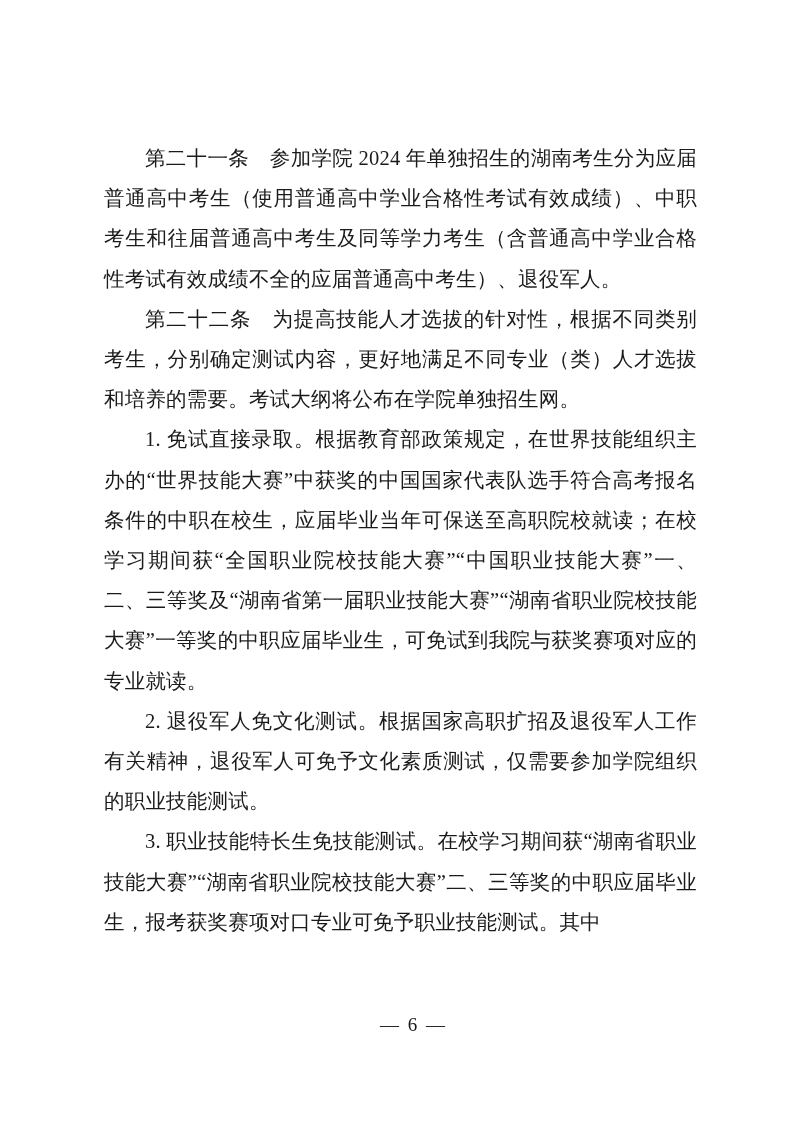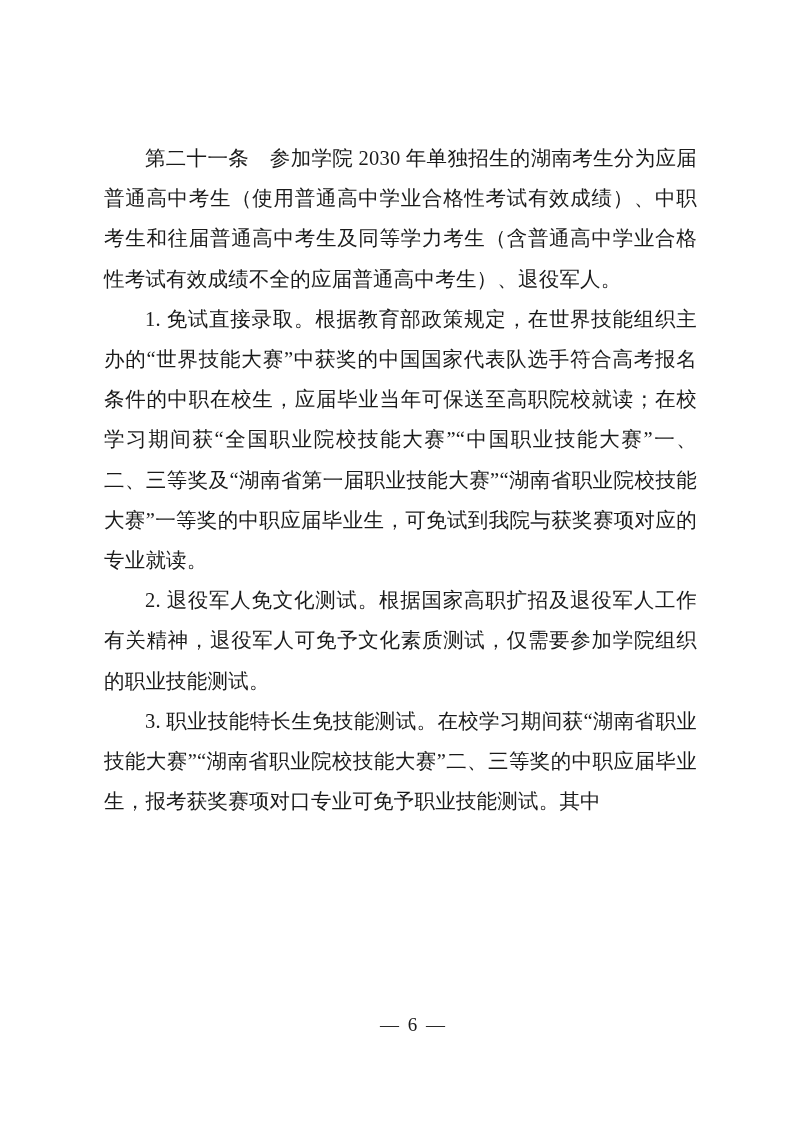--- a/index.html
+++ b/index.html
@@ -57,21 +57,22 @@
   .page-number-wrap {
     display: inline-block;
     padding-left: 34px;
   }
 </style>
 </head>
 <body>
 
 <div class="page">
   <div class="body-text">
-    <p class="para">第二十一条　参加学院 2030 年单独招生的湖南考生分为应届普通高中考生（使用普通高中学业合格性考试有效成绩）、中职考生和往届普通高中考生及同等学力考生（含普通高中学业合格性考试有效成绩不全的应届普通高中考生）、退役军人。</p>
+    <p class="para">第二十一条　参加学院 2024 年单独招生的湖南考生分为应届普通高中考生（使用普通高中学业合格性考试有效成绩）、中职考生和往届普通高中考生及同等学力考生（含普通高中学业合格性考试有效成绩不全的应届普通高中考生）、退役军人。</p>
+    <p class="para">第二十二条　为提高技能人才选拔的针对性，根据不同类别考生，分别确定测试内容，更好地满足不同专业（类）人才选拔和培养的需要。考试大纲将公布在学院单独招生网。</p>
     <p class="para">1. 免试直接录取。根据教育部政策规定，在世界技能组织主办的“世界技能大赛”中获奖的中国国家代表队选手符合高考报名条件的中职在校生，应届毕业当年可保送至高职院校就读；在校学习期间获“全国职业院校技能大赛”“中国职业技能大赛”一、二、三等奖及“湖南省第一届职业技能大赛”“湖南省职业院校技能大赛”一等奖的中职应届毕业生，可免试到我院与获奖赛项对应的专业就读。</p>
     <p class="para">2. 退役军人免文化测试。根据国家高职扩招及退役军人工作有关精神，退役军人可免予文化素质测试，仅需要参加学院组织的职业技能测试。</p>
     <p class="para">3. 职业技能特长生免技能测试。在校学习期间获“湖南省职业技能大赛”“湖南省职业院校技能大赛”二、三等奖的中职应届毕业生，报考获奖赛项对口专业可免予职业技能测试。其中</p>
   </div>
 </div>
 
 <div class="footer">
   <span class="page-number-wrap">— 6 —</span>
 </div>
 

